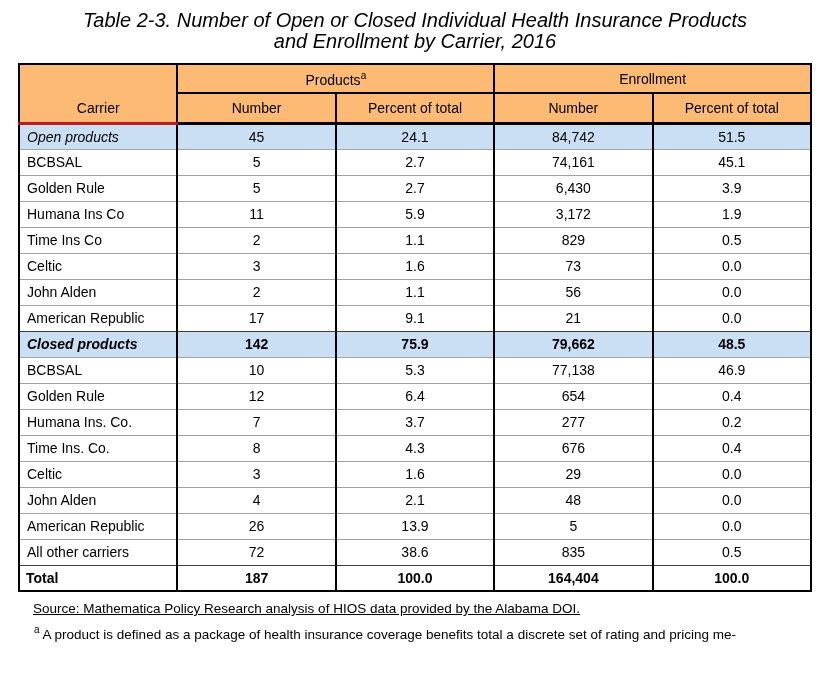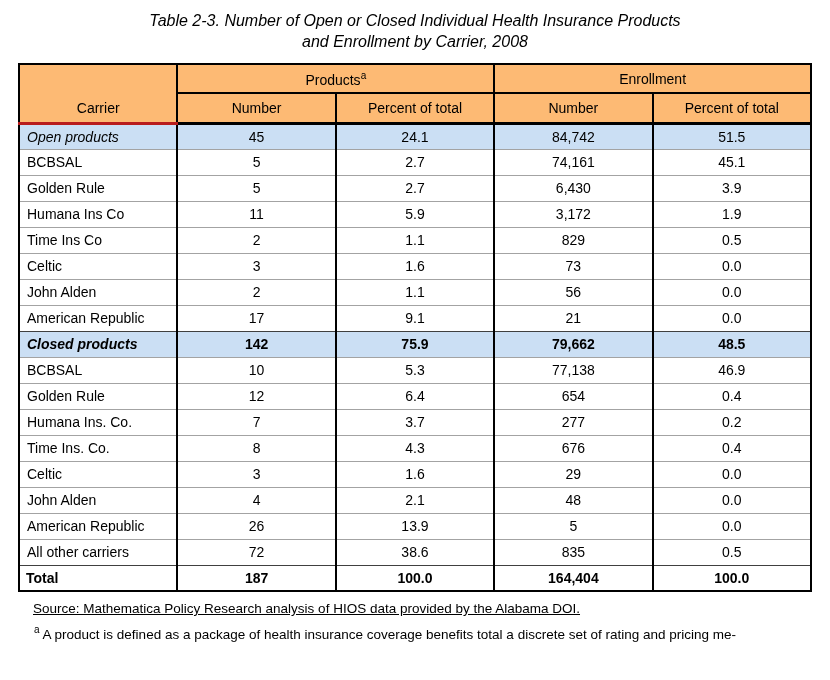--- a/index.html
+++ b/index.html
@@ -9,21 +9,21 @@
     background: #ffffff;
     color: #000;
     font-family: "Liberation Sans", sans-serif;
   }
   .page { width: 830px; height: 680px; overflow: hidden; }
 
   .title {
     margin-top: 10px;
     text-align: center;
     font-style: italic;
-    font-size: 16px;
+    font-size: 20px;
     line-height: 21px;
   }
 
   table.datatable {
     border-collapse: collapse;
     table-layout: fixed;
     width: 794px;
     margin: 11px 0 0 18px;
     border: 2px solid #000;
   }
@@ -65,21 +65,21 @@
   .footnote .line1 { padding-left: 24px; white-space: nowrap; }
   .footnote sup { font-size: 10px; padding-right: 3px; }
 </style>
 </head>
 <body>
 
 <div class="page">
 
   <div class="title">
     <div>Table 2-3. Number of Open or Closed Individual Health Insurance Products</div>
-    <div>and Enrollment by Carrier, 2008</div>
+    <div>and Enrollment by Carrier, 2016</div>
   </div>
 
   <table class="datatable">
     <colgroup>
         <col>
         <col>
         <col>
         <col>
         <col>
       </colgroup>

